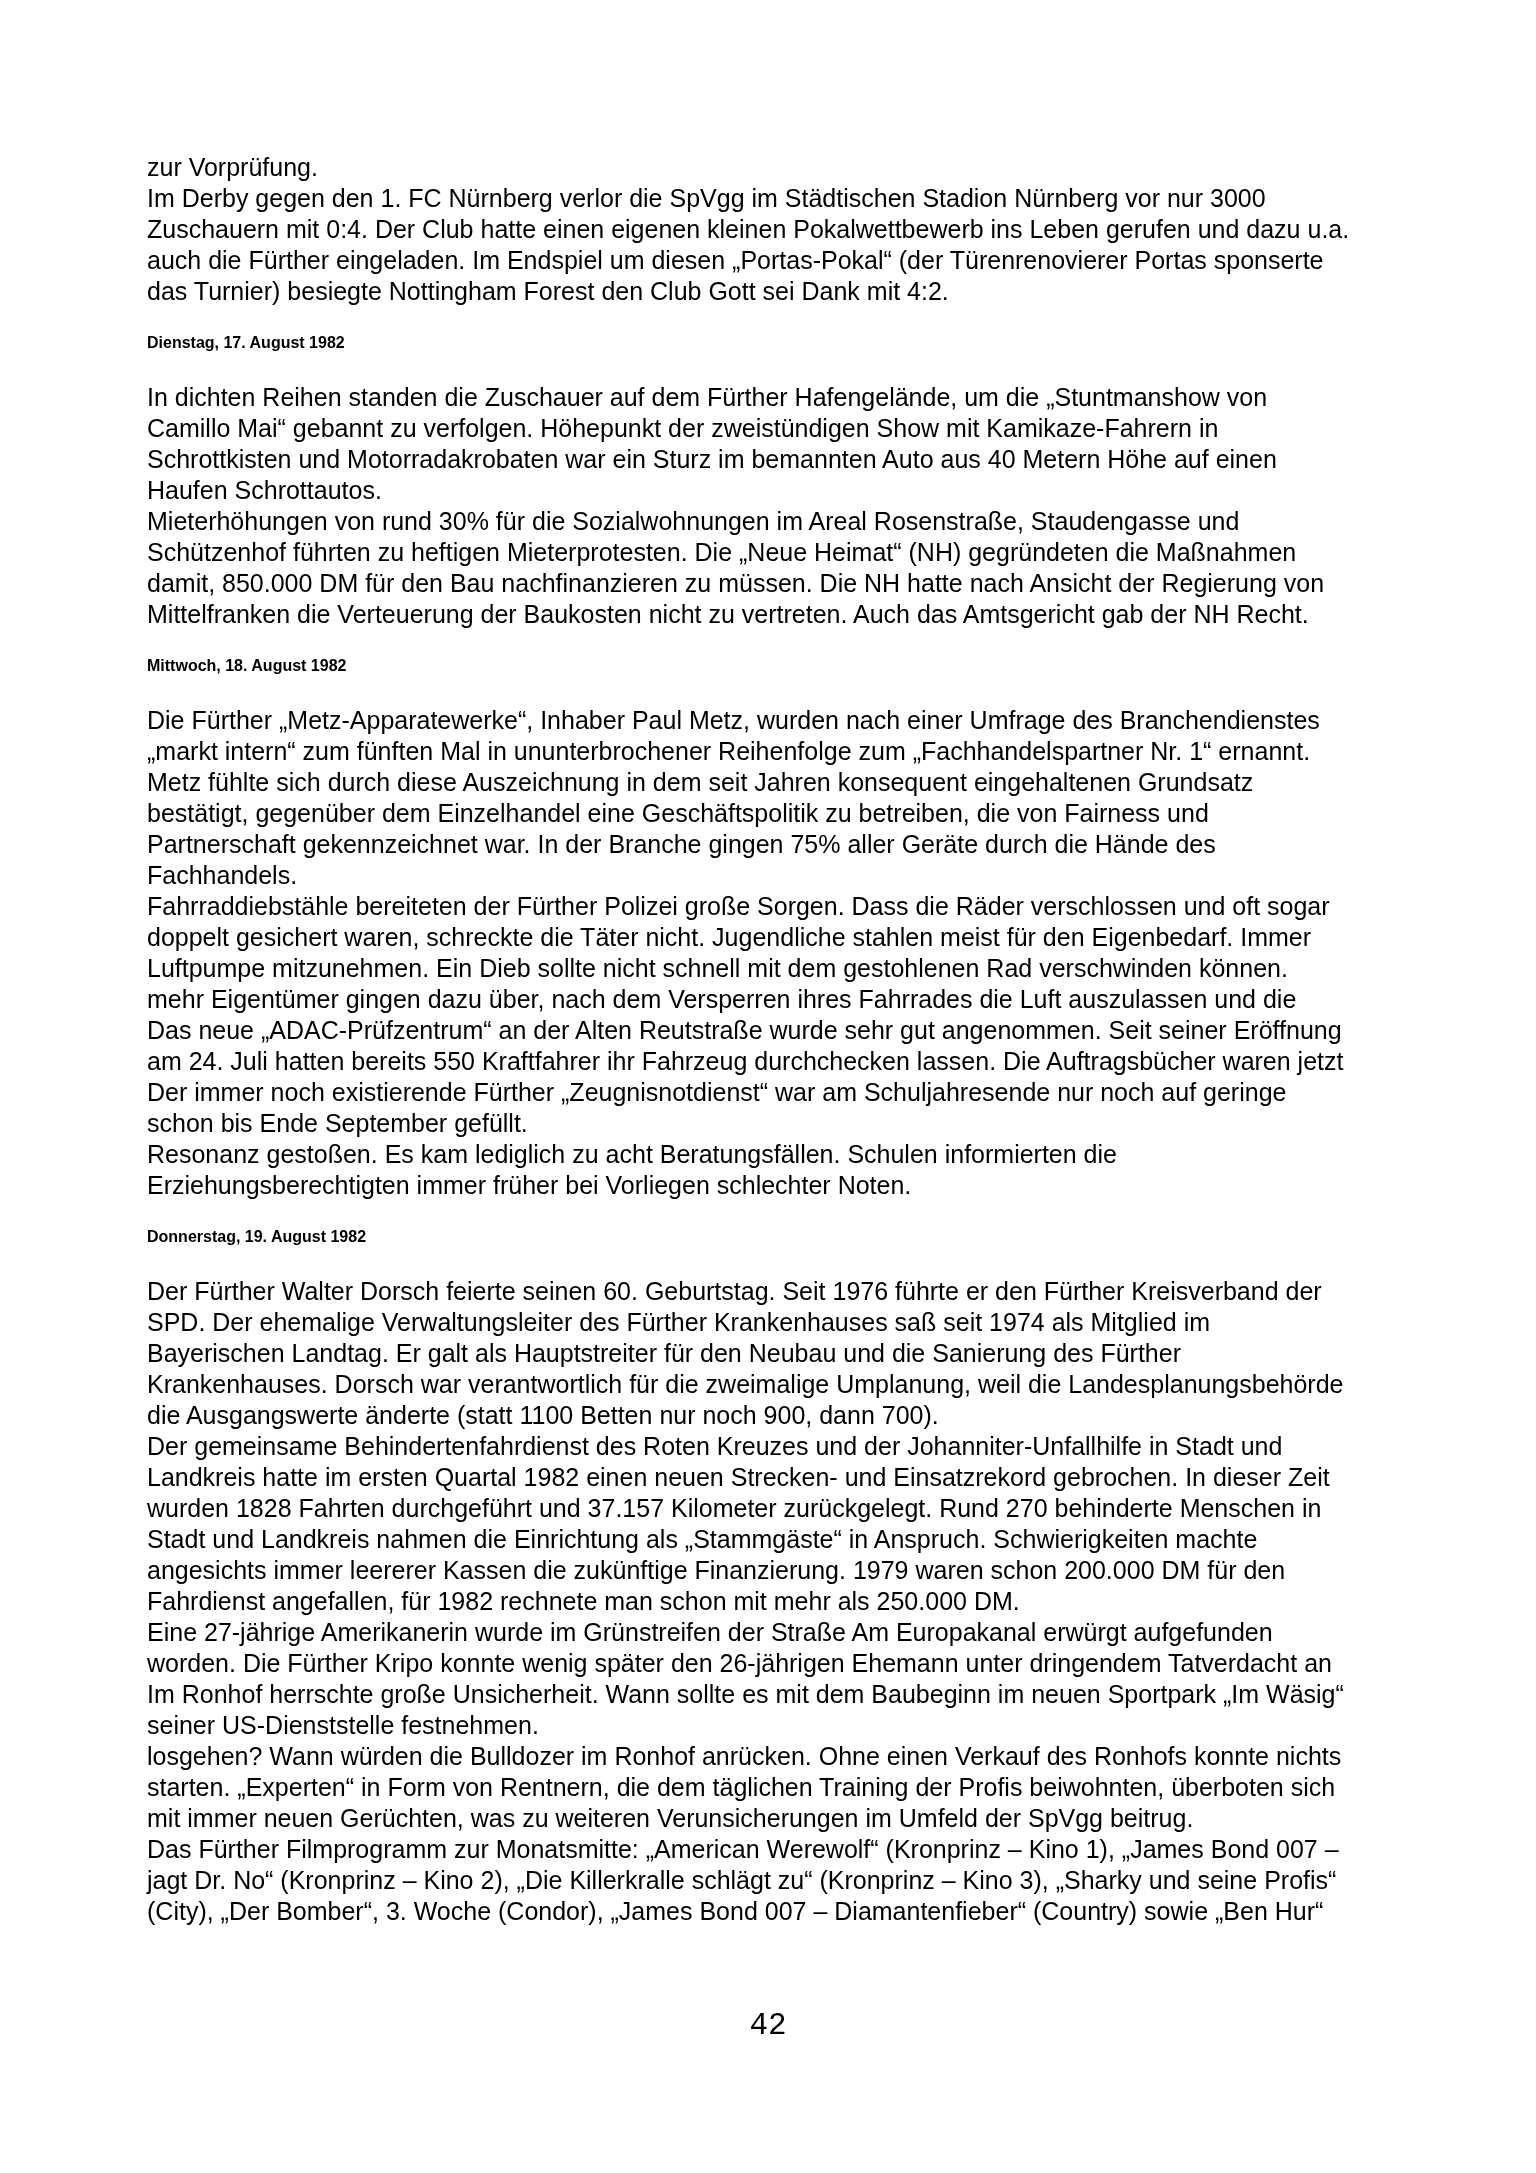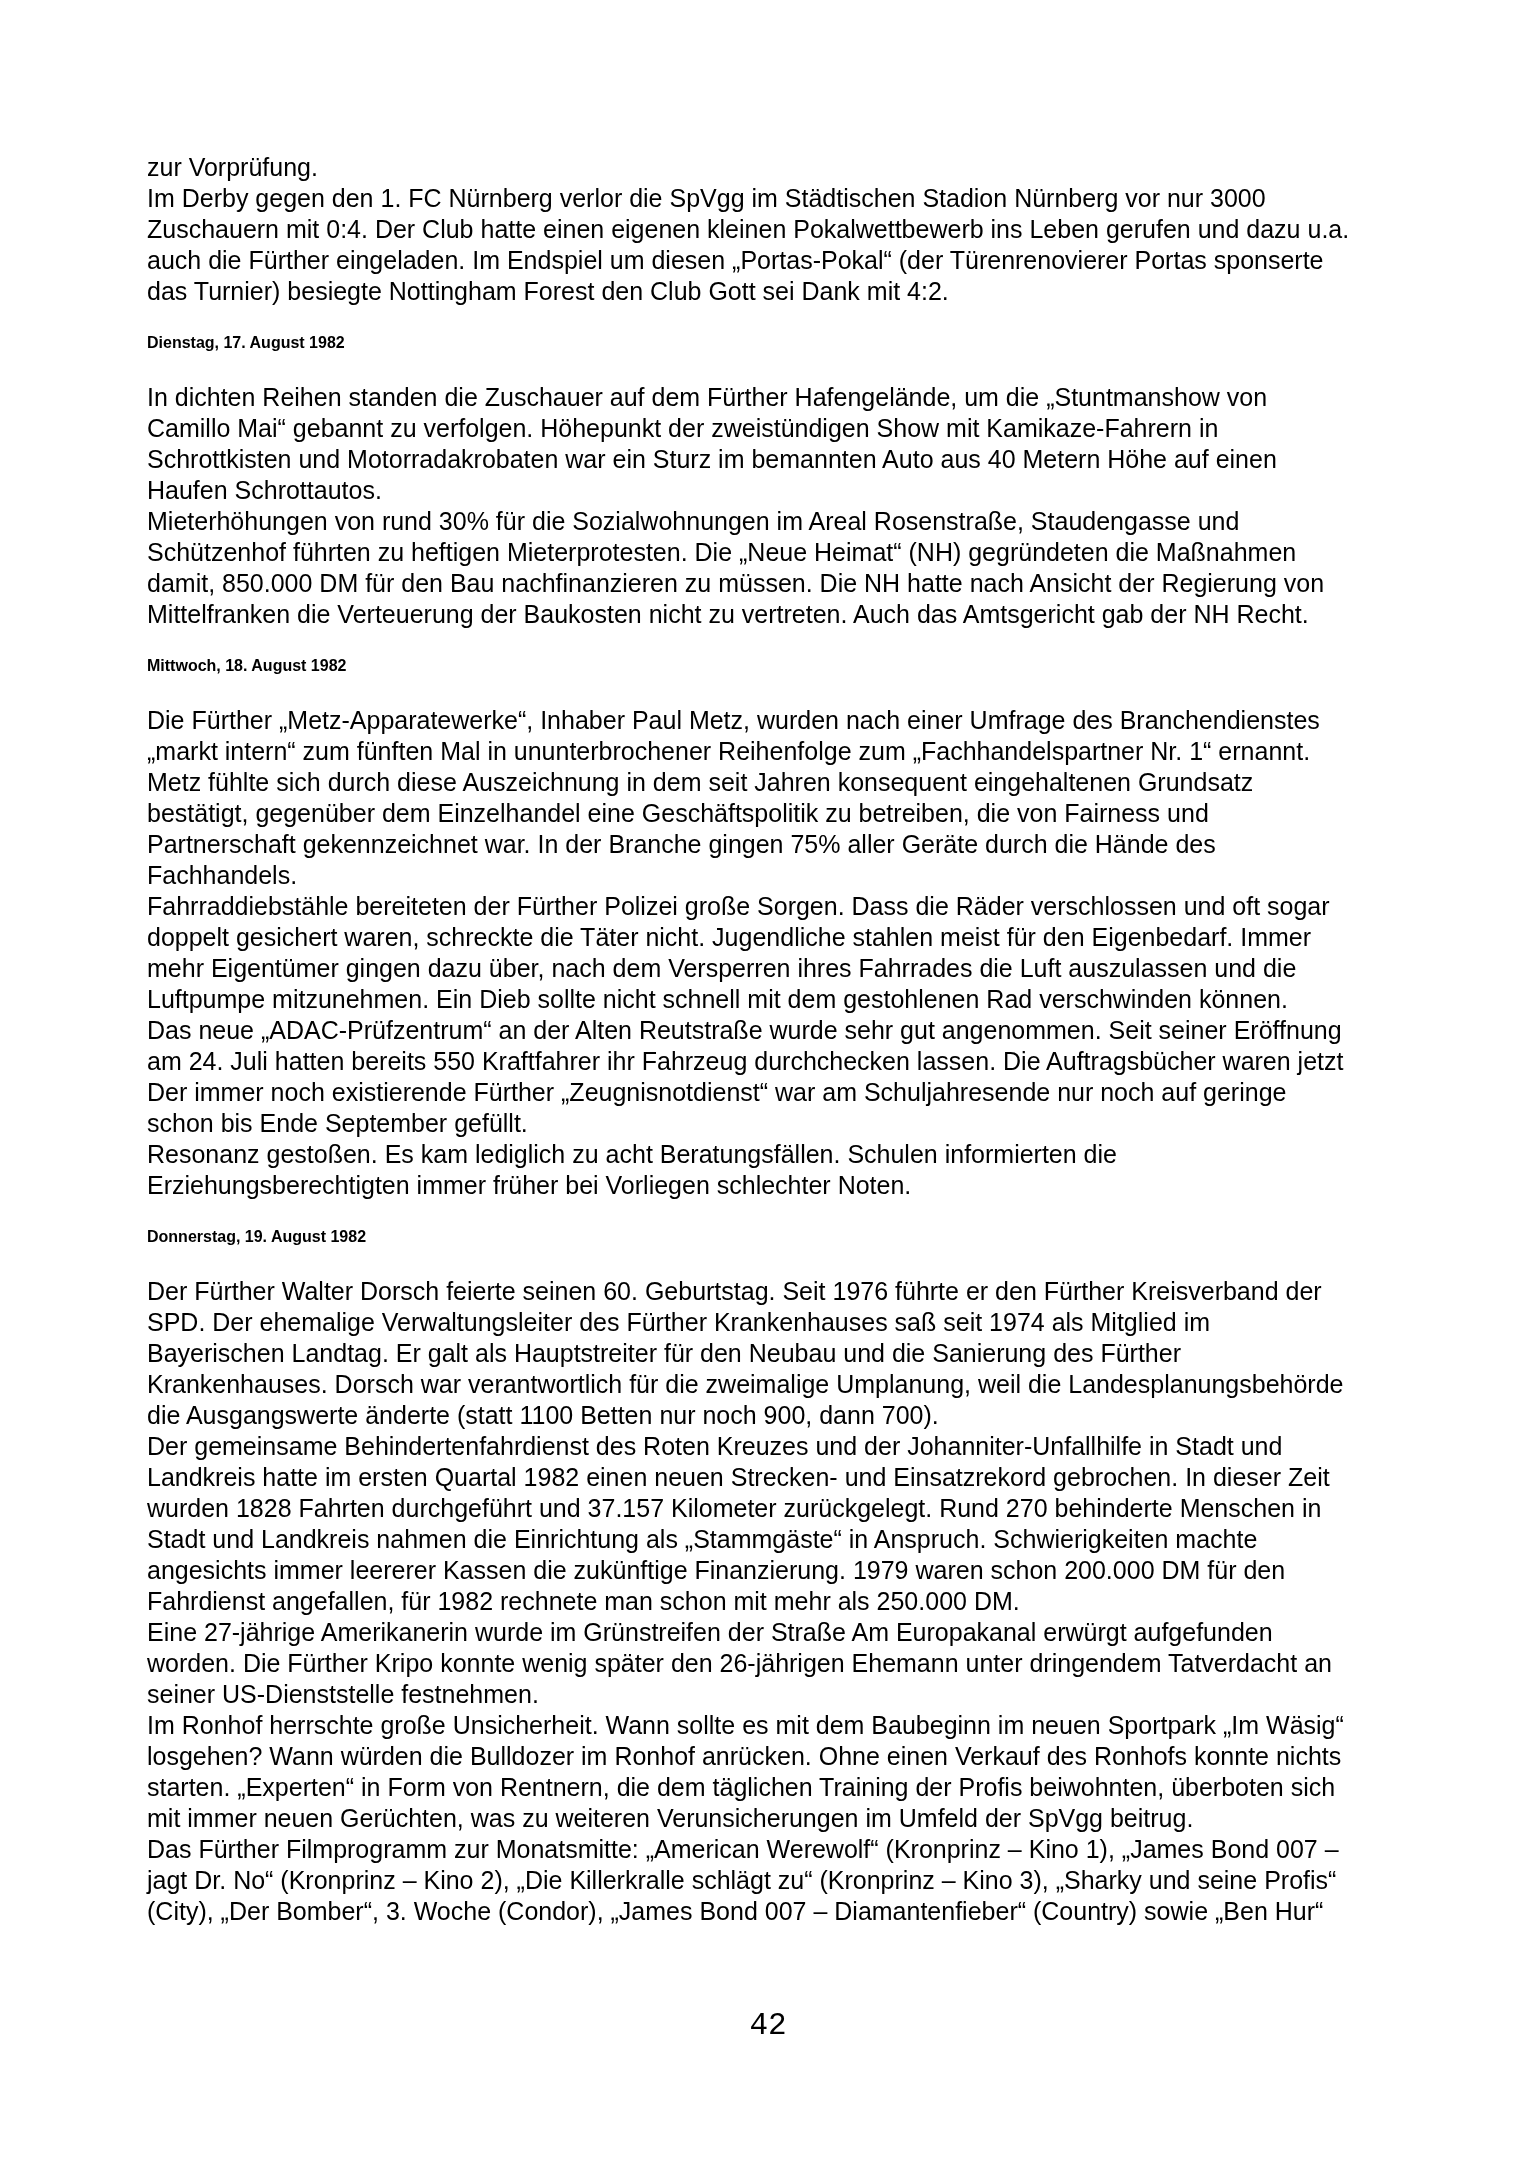--- a/index.html
+++ b/index.html
@@ -83,22 +83,22 @@
       <h2 class="day-heading">Mittwoch, 18. August 1982</h2>
       <div class="paragraph">
         <div class="line">Die Fürther „Metz-Apparatewerke“, Inhaber Paul Metz, wurden nach einer Umfrage des Branchendienstes</div>
         <div class="line">„markt intern“ zum fünften Mal in ununterbrochener Reihenfolge zum „Fachhandelspartner Nr. 1“ ernannt.</div>
         <div class="line">Metz fühlte sich durch diese Auszeichnung in dem seit Jahren konsequent eingehaltenen Grundsatz</div>
         <div class="line">bestätigt, gegenüber dem Einzelhandel eine Geschäftspolitik zu betreiben, die von Fairness und</div>
         <div class="line">Partnerschaft gekennzeichnet war. In der Branche gingen 75% aller Geräte durch die Hände des</div>
         <div class="line">Fachhandels.</div>
         <div class="line">Fahrraddiebstähle bereiteten der Fürther Polizei große Sorgen. Dass die Räder verschlossen und oft sogar</div>
         <div class="line">doppelt gesichert waren, schreckte die Täter nicht. Jugendliche stahlen meist für den Eigenbedarf. Immer</div>
+        <div class="line">Luftpumpe mitzunehmen. Ein Dieb sollte nicht schnell mit dem gestohlenen Rad verschwinden können.</div>
         <div class="line">mehr Eigentümer gingen dazu über, nach dem Versperren ihres Fahrrades die Luft auszulassen und die</div>
-        <div class="line">Luftpumpe mitzunehmen. Ein Dieb sollte nicht schnell mit dem gestohlenen Rad verschwinden können.</div>
         <div class="line">Das neue „ADAC-Prüfzentrum“ an der Alten Reutstraße wurde sehr gut angenommen. Seit seiner Eröffnung</div>
         <div class="line">am 24. Juli hatten bereits 550 Kraftfahrer ihr Fahrzeug durchchecken lassen. Die Auftragsbücher waren jetzt</div>
         <div class="line">Der immer noch existierende Fürther „Zeugnisnotdienst“ war am Schuljahresende nur noch auf geringe</div>
         <div class="line">schon bis Ende September gefüllt.</div>
         <div class="line">Resonanz gestoßen. Es kam lediglich zu acht Beratungsfällen. Schulen informierten die</div>
         <div class="line">Erziehungsberechtigten immer früher bei Vorliegen schlechter Noten.</div>
       </div>
       <h2 class="day-heading">Donnerstag, 19. August 1982</h2>
       <div class="paragraph">
         <div class="line">Der Fürther Walter Dorsch feierte seinen 60. Geburtstag. Seit 1976 führte er den Fürther Kreisverband der</div>
@@ -109,22 +109,22 @@
         <div class="line">Der gemeinsame Behindertenfahrdienst des Roten Kreuzes und der Johanniter-Unfallhilfe in Stadt und</div>
         <div class="line">Landkreis hatte im ersten Quartal 1982 einen neuen Strecken- und Einsatzrekord gebrochen. In dieser Zeit</div>
         <div class="line">wurden 1828 Fahrten durchgeführt und 37.157 Kilometer zurückgelegt. Rund 270 behinderte Menschen in</div>
         <div class="line">Stadt und Landkreis nahmen die Einrichtung als „Stammgäste“ in Anspruch. Schwierigkeiten machte</div>
         <div class="line">angesichts immer leererer Kassen die zukünftige Finanzierung. 1979 waren schon 200.000 DM für den</div>
         <div class="line">Fahrdienst angefallen, für 1982 rechnete man schon mit mehr als 250.000 DM.</div>
       </div>
       <div class="paragraph">
         <div class="line">Eine 27-jährige Amerikanerin wurde im Grünstreifen der Straße Am Europakanal erwürgt aufgefunden</div>
         <div class="line">worden. Die Fürther Kripo konnte wenig später den 26-jährigen Ehemann unter dringendem Tatverdacht an</div>
+        <div class="line">Im Ronhof herrschte große Unsicherheit. Wann sollte es mit dem Baubeginn im neuen Sportpark „Im Wäsig“</div>
         <div class="line">seiner US-Dienststelle festnehmen.</div>
-        <div class="line">Im Ronhof herrschte große Unsicherheit. Wann sollte es mit dem Baubeginn im neuen Sportpark „Im Wäsig“</div>
         <div class="line">losgehen? Wann würden die Bulldozer im Ronhof anrücken. Ohne einen Verkauf des Ronhofs konnte nichts</div>
         <div class="line">starten. „Experten“ in Form von Rentnern, die dem täglichen Training der Profis beiwohnten, überboten sich</div>
         <div class="line">mit immer neuen Gerüchten, was zu weiteren Verunsicherungen im Umfeld der SpVgg beitrug.</div>
         <div class="line">Das Fürther Filmprogramm zur Monatsmitte: „American Werewolf“ (Kronprinz – Kino 1), „James Bond 007 –</div>
         <div class="line">jagt Dr. No“ (Kronprinz – Kino 2), „Die Killerkralle schlägt zu“ (Kronprinz – Kino 3), „Sharky und seine Profis“</div>
         <div class="line">(City), „Der Bomber“, 3. Woche (Condor), „James Bond 007 – Diamantenfieber“ (Country) sowie „Ben Hur“</div>
       </div>
     </main>
   <div class="page-number">42</div>
 </div>

